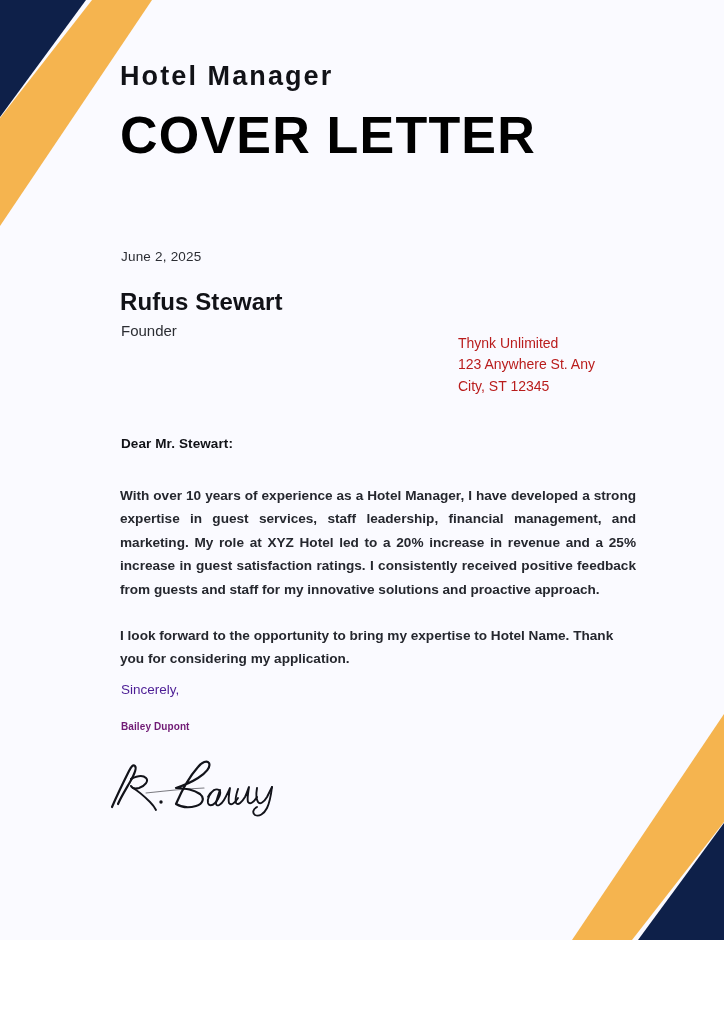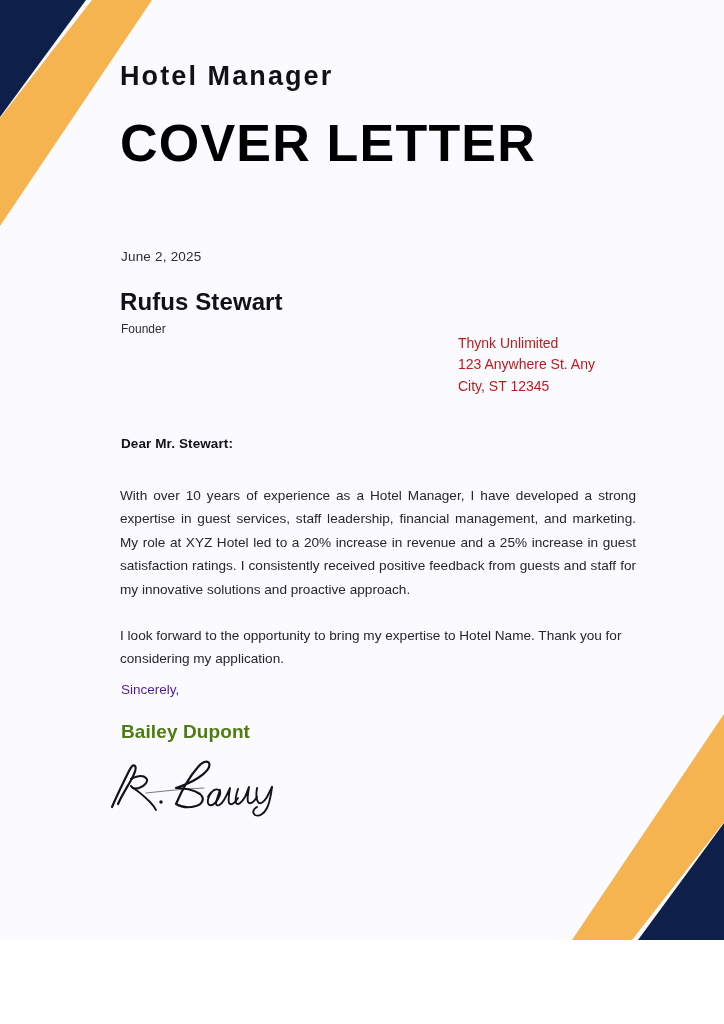--- a/index.html
+++ b/index.html
@@ -54,21 +54,21 @@
     color: #111217;
     line-height: 1.1;
     margin: 0;
   }
   #doc-title {
     font-size: 52px;
     font-weight: bold;
     letter-spacing: 1.2px;
     color: #000000;
     line-height: 1.15;
-    margin: 22px 0 0 0;
+    margin: 14px 0 0 0;
   }
 
   
   #letter-date {
     position: absolute;
     left: 121px;
     top: 249px;
     font-size: 13.5px;
     color: #2b2d33;
     letter-spacing: 0.2px;
@@ -80,21 +80,21 @@
     top: 288px;
     font-size: 24px;
     font-weight: bold;
     color: #111217;
     letter-spacing: 0.1px;
   }
   #recipient-role {
     position: absolute;
     left: 121px;
     top: 322px;
-    font-size: 12px;
+    font-size: 15px;
     color: #2b2d33;
   }
 
   
   #company-address {
     position: absolute;
     left: 458px;
     top: 333px;
     font-size: 14px;
     line-height: 1.52;
@@ -116,40 +116,41 @@
     left: 120px;
     top: 484px;
     width: 516px;
   }
   .body-par {
     margin: 0 0 23px 0;
     font-size: 13.6px;
     line-height: 1.72;
     color: #25272e;
     text-align: justify;
+    font-weight: bold;
   }
   .body-par.last {
     text-align: left;
   }
 
   
   #closing {
     position: absolute;
     left: 121px;
     top: 682px;
     font-size: 13.5px;
     color: #4c1d95;
   }
   #signer-name {
     position: absolute;
     left: 121px;
     top: 721px;
-    font-size: 19px;
-    font-weight: bold;
-    color: #4d7c0f;
+    font-size: 10px;
+    font-weight: bold;
+    color: #701a75;
     letter-spacing: 0.1px;
   }
   #signature-mark {
     position: absolute;
     left: 104px;
     top: 757px;
     width: 190px;
     height: 62px;
   }
 

